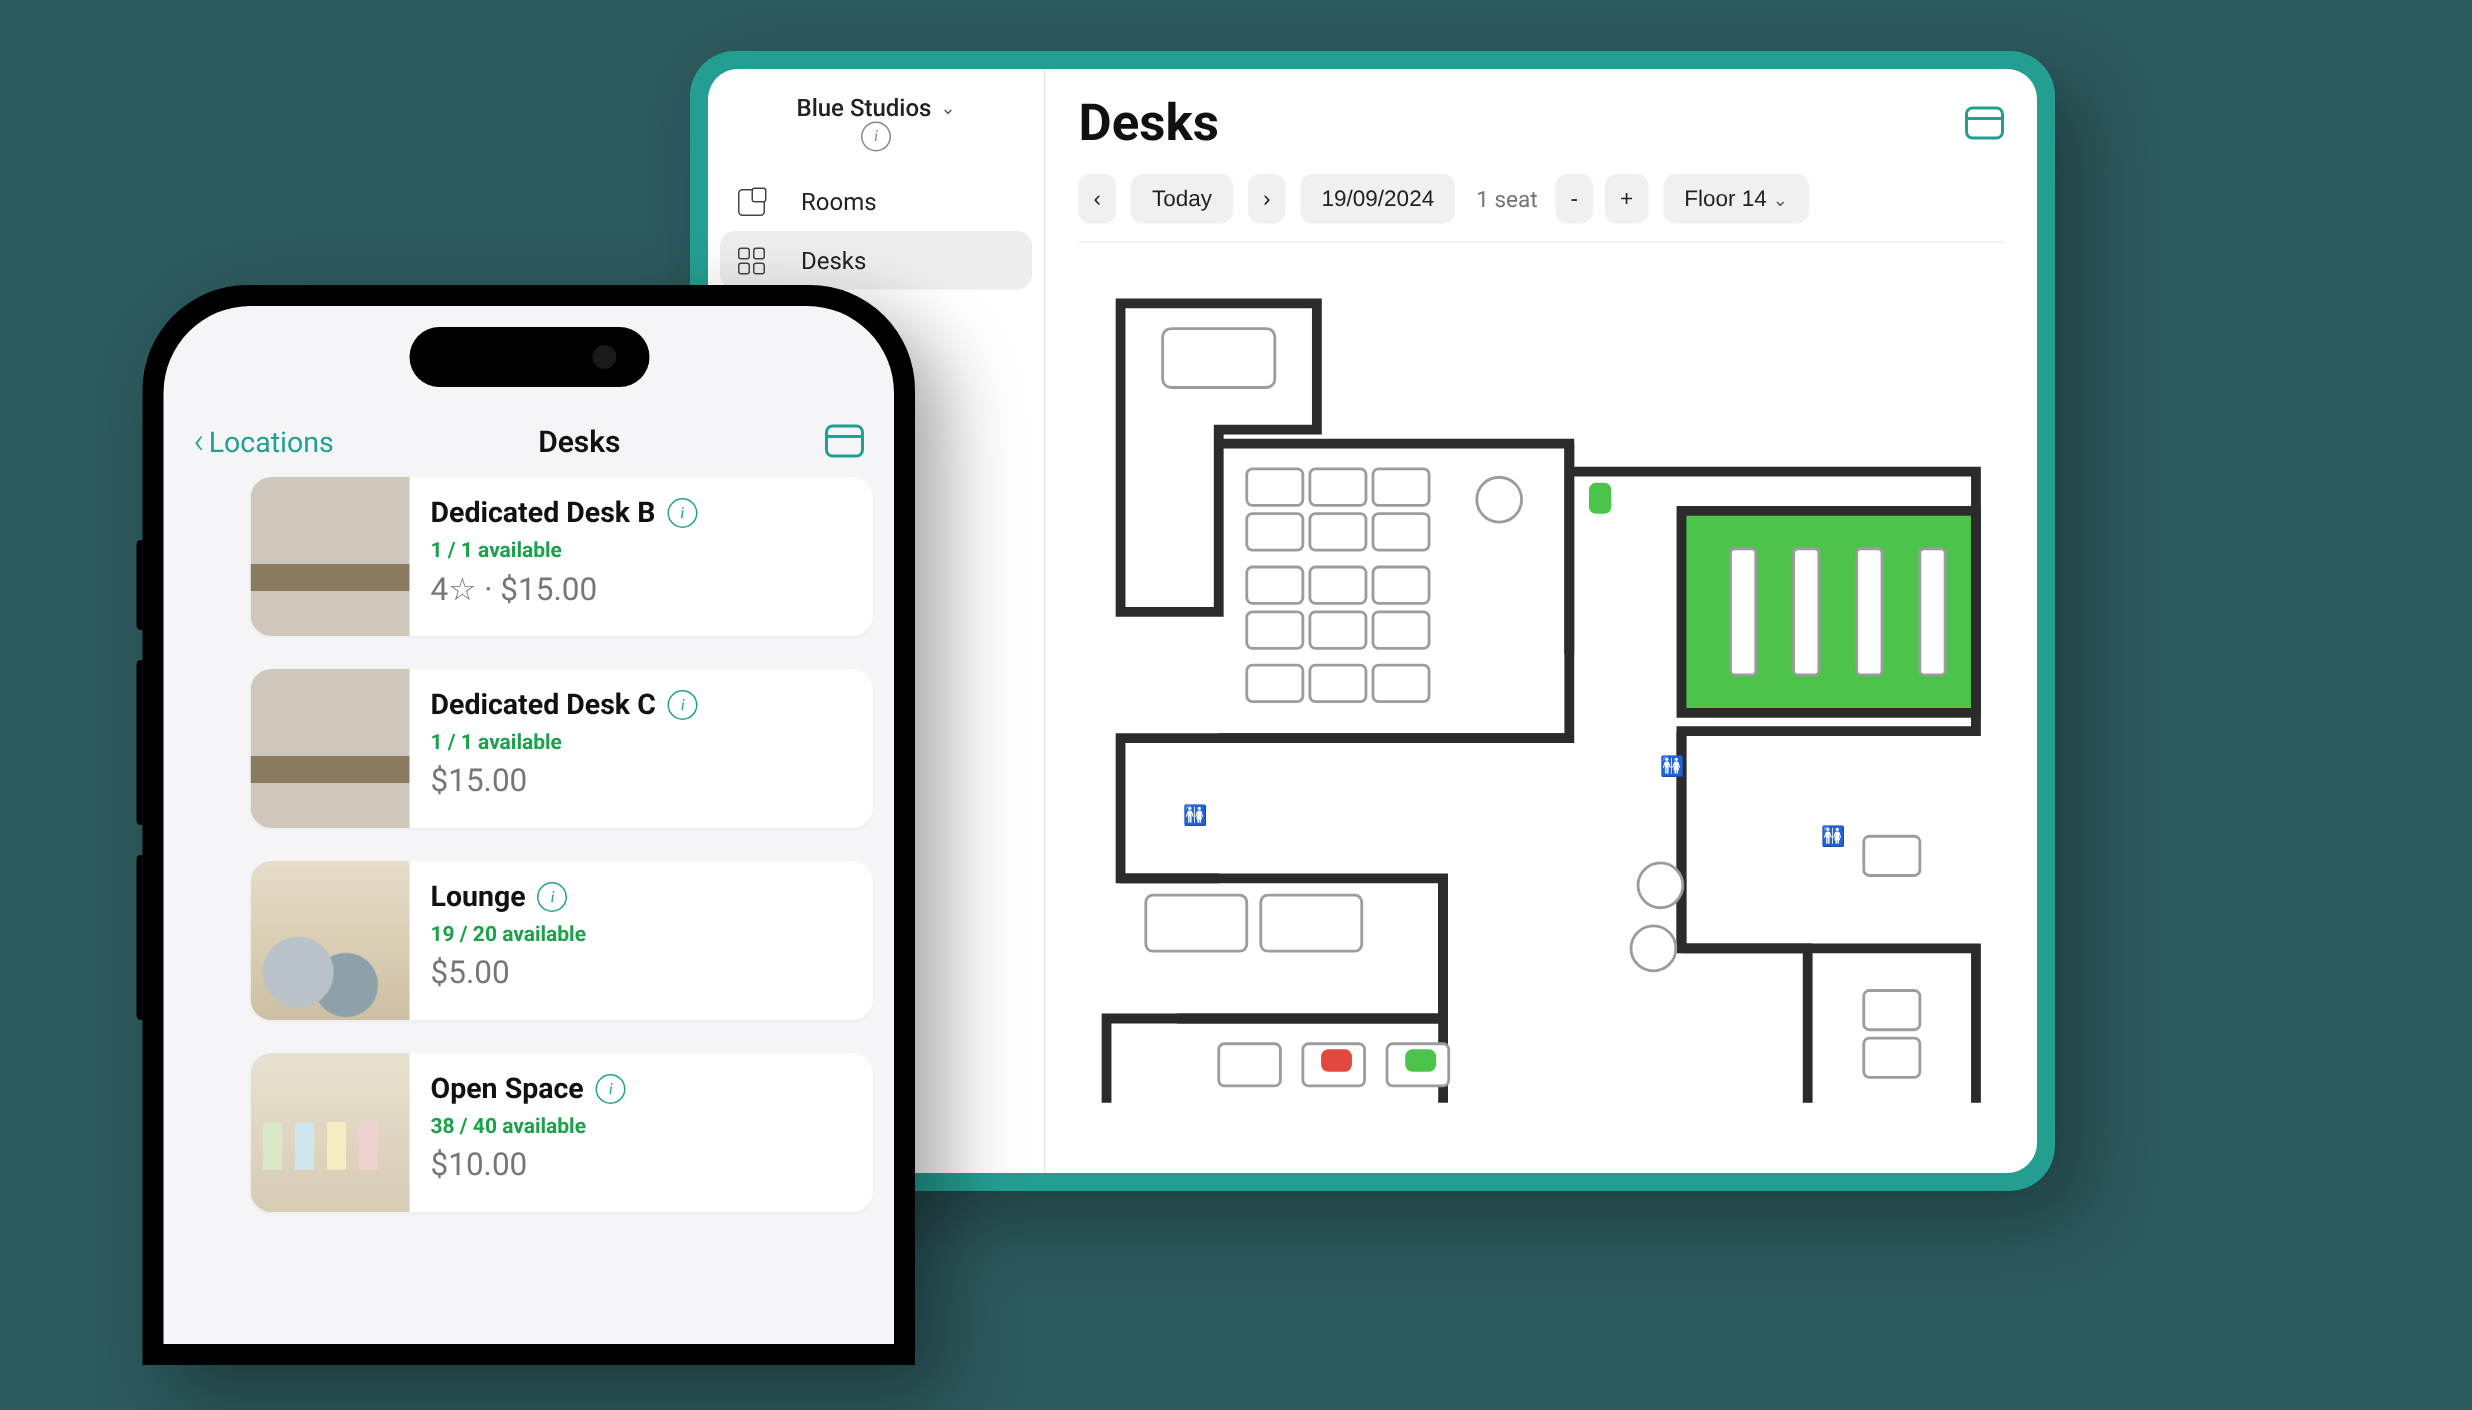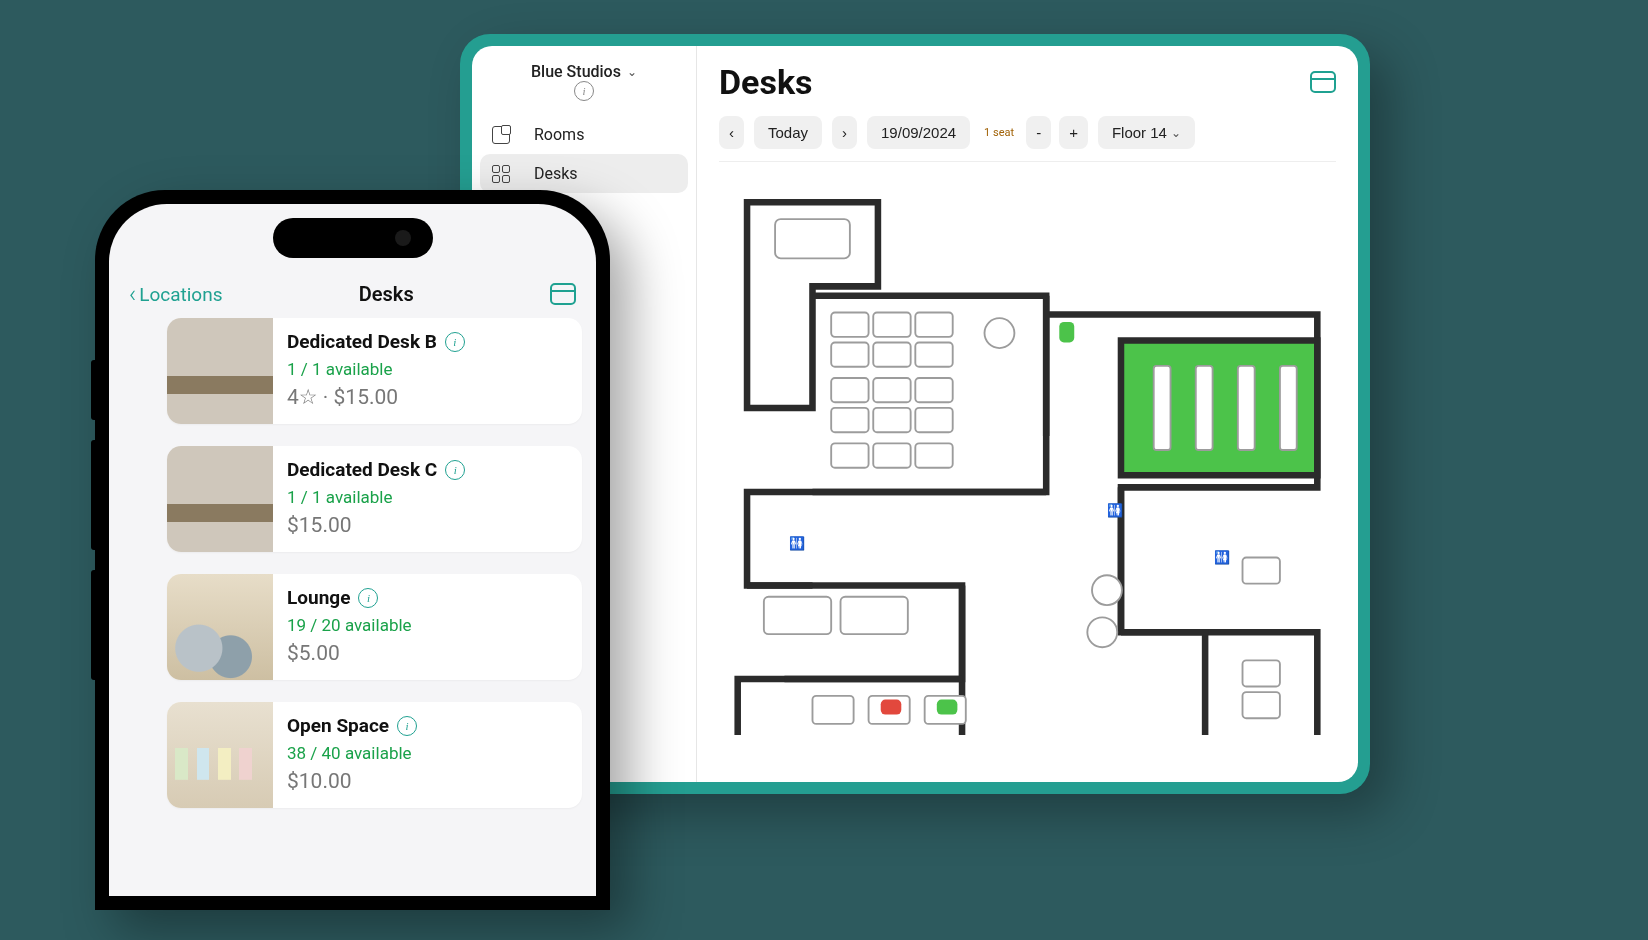--- a/index.html
+++ b/index.html
@@ -118,21 +118,21 @@
     padding: 8px 14px;
     font-size: 15px;
     color: #222;
     cursor: pointer;
     display: inline-flex;
     align-items: center;
     gap: 4px;
   }
   .btn.small { padding: 8px 10px; }
   .seat-ctrl { display:flex; align-items:center; gap:8px; }
-  .seat-text { font-size:11px; color:#a16207; padding:0 4px; }
+  .seat-text { font-size:15px; color:#737373; padding:0 4px; }
 
   .floorplan {
     flex: 1;
     border-top: 1px solid #eee;
     position: relative;
   }
   .floorplan svg { width: 100%; height: 100%; }
 
   
   .phone-wrap {
@@ -235,21 +235,21 @@
   .card-body {
     padding: 12px 14px;
     display:flex; flex-direction:column; gap:6px;
   }
   .card-title-row { display:flex; align-items:center; gap:8px; }
   .card-title { font-size: 19px; font-weight: 700; color:#111; }
   .info-chip {
     width: 20px; height:20px; border:1.8px solid #1fa191; border-radius:50%;
     display:flex;align-items:center;justify-content:center;color:#1fa191;font-size:11px;font-style:italic;font-family:serif;
   }
-  .availability { color:#1aa24a; font-size:17px; }
+  .availability { color:#1aa24a; font-size:14px;font-weight:bold; }
   .price { color:#777; font-size:21px; }
 </style>
 </head>
 <body>
 
 <div class="tablet-wrap">
   <div class="tablet-screen">
     <aside class="tablet-sidebar">
       <div class="ws-row">
         <div class="ws-name">

